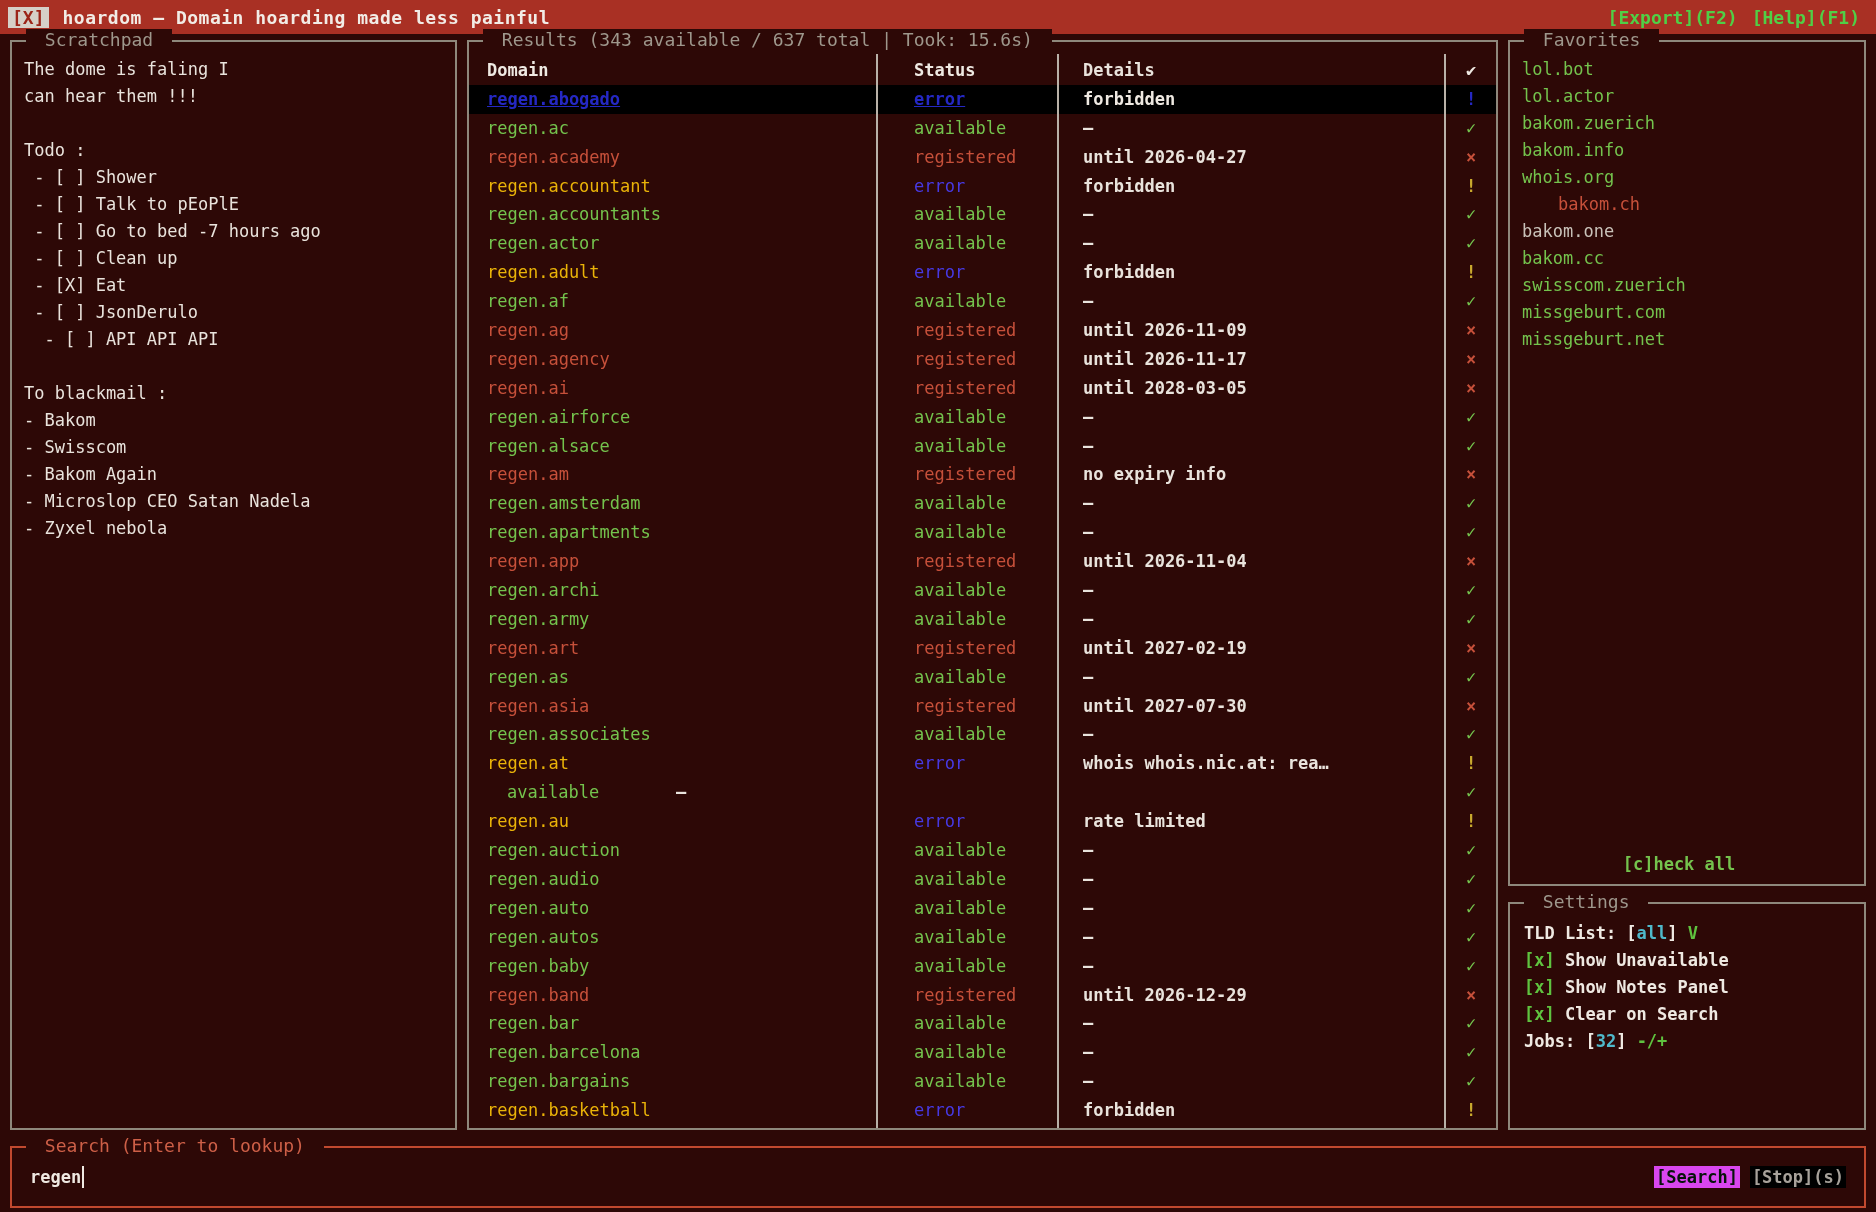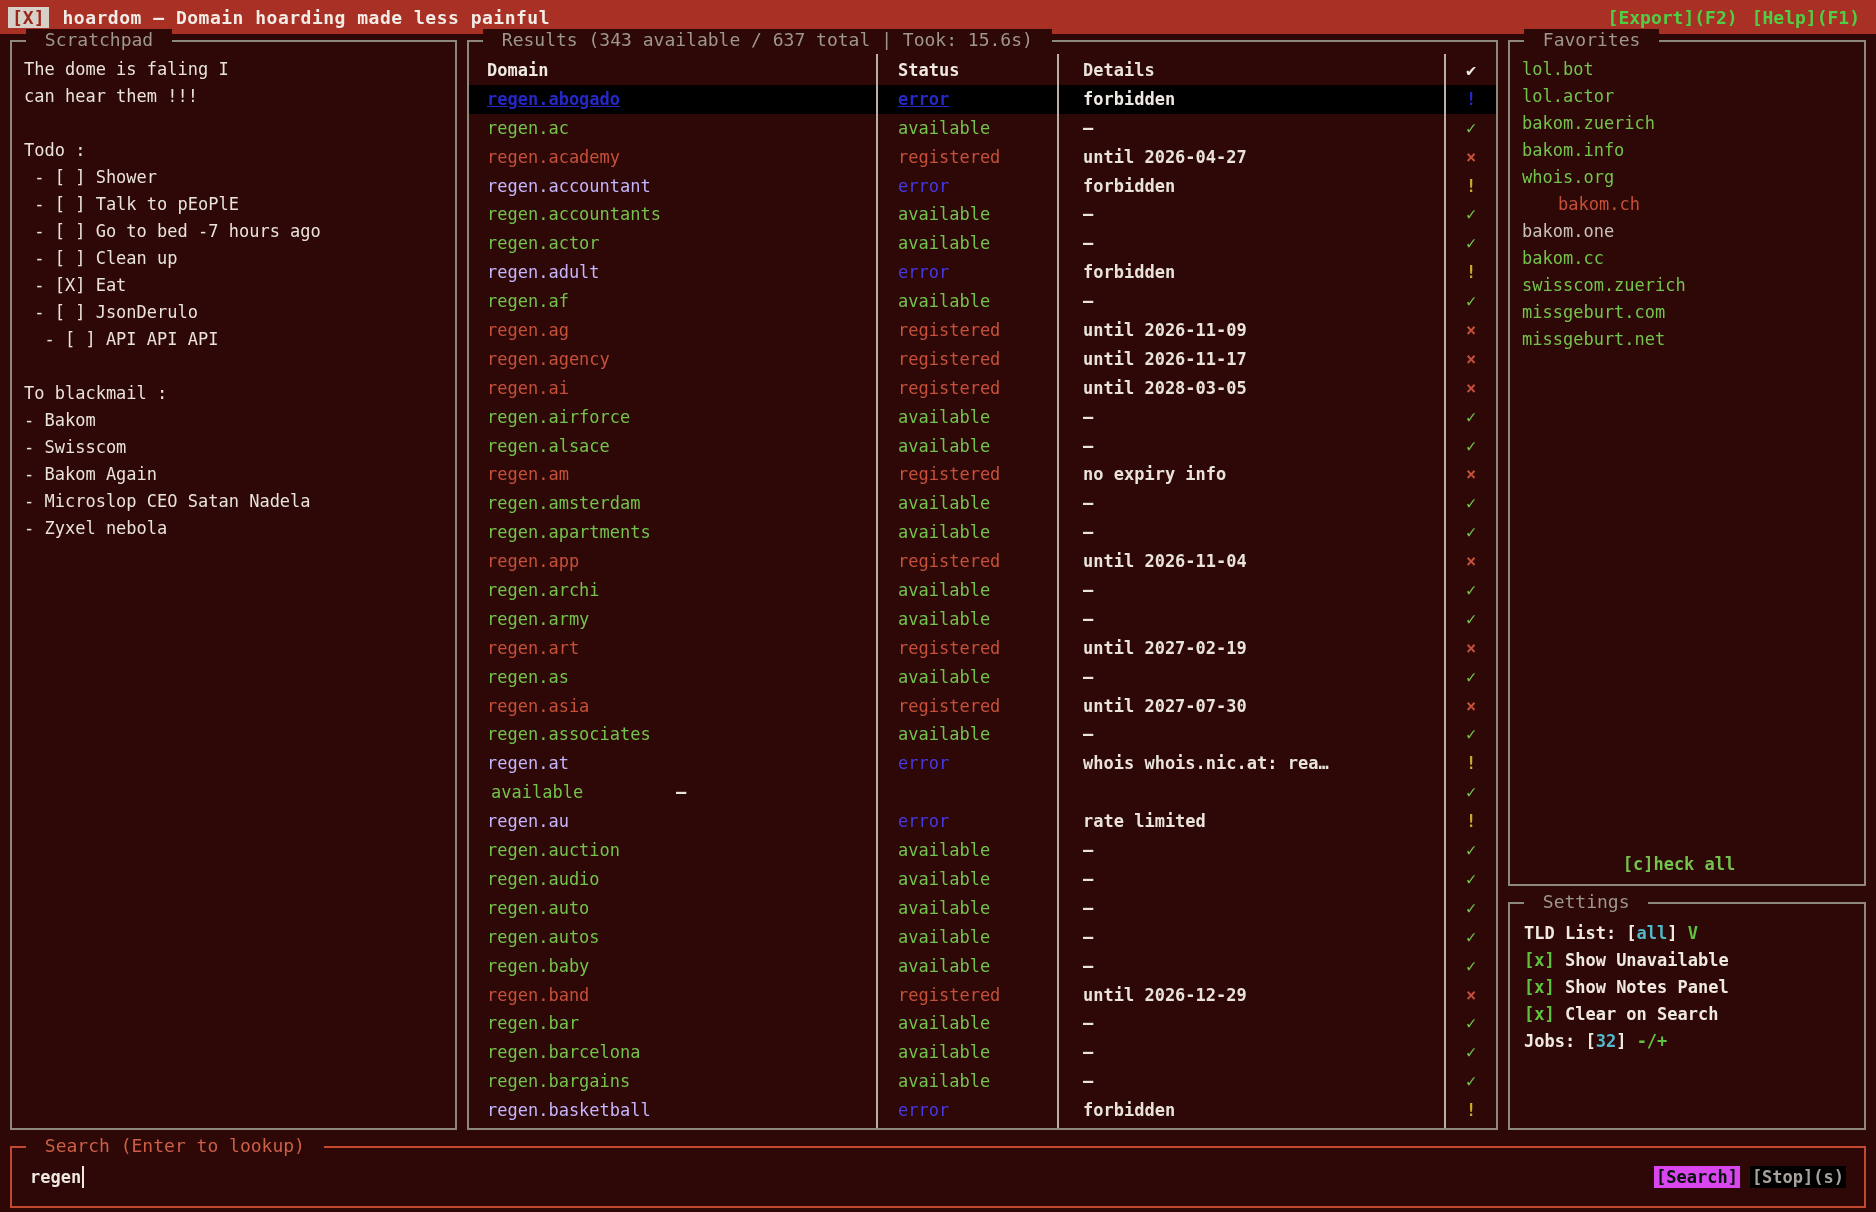--- a/index.html
+++ b/index.html
@@ -44,27 +44,27 @@
   .sp-line { white-space:pre; height:27px; line-height:27px; font-weight:normal; color:#e9e3dc; }
 
   
   .table-wrap { position:relative; height:100%; padding-top:2px; }
   .vline { position:absolute; top:0; bottom:0; width:2px; background:#b9b1a8; z-index:3; }
   .vline.v1 { left:407px; } .vline.v2 { left:588px; } .vline.v3 { right:50px; }
   .trow, .thead { display:flex; height:28.9px; line-height:28.9px; position:relative; z-index:1; }
   .thead { font-weight:bold; color:#efe9e2; }
   .cell { white-space:pre; overflow:hidden; }
   .c-domain { width:407px; padding-left:18px; }
-  .c-status { width:181px; padding-left:22px; }
+  .c-status { width:181px; padding-left:38px; }
   .c-details { flex:1; padding-left:26px; color:#e9e3dc; font-weight:bold; }
   .c-mark { width:50px; text-align:center; font-weight:bold; }
   .thead .c-details { font-weight:bold; }
   .trow.available .c-domain, .trow.available .c-status, .trow.available .c-mark { color:#74c34d; }
   .trow.registered .c-domain, .trow.registered .c-status, .trow.registered .c-mark { color:#c6503a; }
-  .trow.error .c-domain { color:#c4b5fd; }
+  .trow.error .c-domain { color:#eab308; }
   .trow.error .c-status { color:#4739e2; }
   .trow.error .c-mark { color:#c9a92e; }
   .trow.selected { background:#000; }
   .trow.selected .c-domain, .trow.selected .c-status {
     color:#2528c4; font-weight:bold; text-decoration:underline;
   }
   .trow.selected .c-mark { color:#2528c4; }
   .trow.selected .c-details { color:#efe9e2; }
 
   

